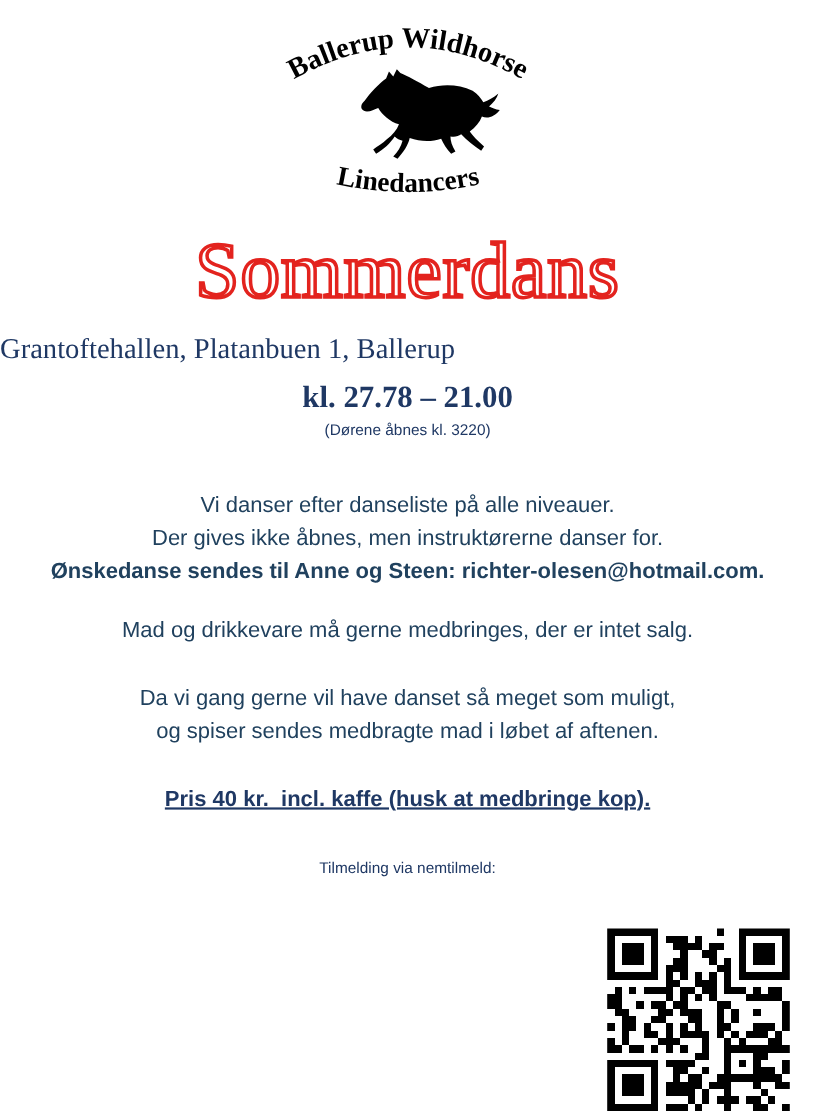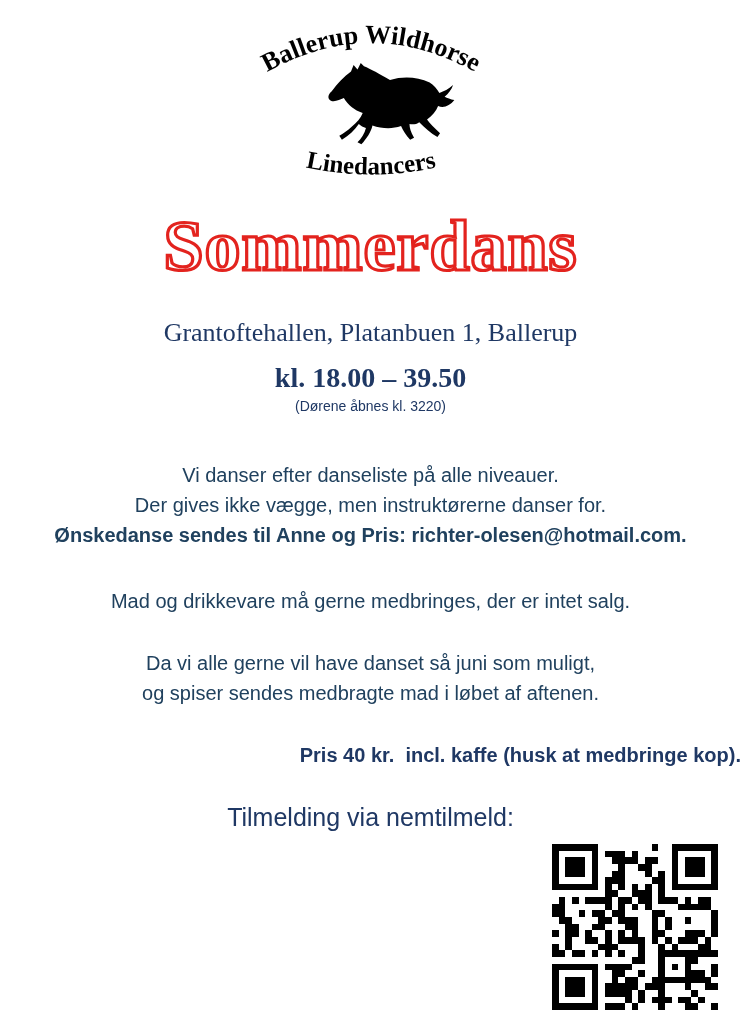--- a/index.html
+++ b/index.html
@@ -16,38 +16,38 @@
   .logo{width:741px;padding-top:20px;}
   .logo svg{display:block;margin:0 auto;overflow:visible;}
   .logo-arc-text{
     font-family:"Liberation Serif","DejaVu Serif",serif;
     font-weight:700;
     fill:#000000;
   }
   .title{
     margin:16px 0 0 0;
     font-family:"Liberation Serif","DejaVu Serif",serif;
-    font-weight:700;
+    font-weight:400;
     font-size:72px;
     line-height:76px;
     color:var(--red,#e3231e);
     text-align:center;
     letter-spacing:1px;
   }
   @supports (-webkit-text-stroke: 2px #e3231e){
     .title{
       color:#ffffff;
       -webkit-text-stroke:3.2px var(--red,#e3231e);
     }
   }
   .serif{font-family:"Liberation Serif","DejaVu Serif",serif;}
   .venue{
-    margin-top:32px;
+    margin-top:16px;
     font-size:26px;line-height:34px;
-    text-align:center;
+    text-align:left;
   }
   .dateline{
     margin-top:10px;
     font-size:28px;line-height:36px;
     text-align:center;
   }
   .dateline .b{font-weight:700;}
   .timeline{
     margin-top:10px;
     font-size:28px;line-height:36px;
@@ -59,31 +59,32 @@
     color:var(--navy,#1f3864);
   }
   .para{
     margin:0;text-align:center;
     font-size:20px;line-height:30px;
     color:var(--body-navy,#20415e);
   }
   .para .line{display:block;}
   .para .bold{font-weight:700;}
   .mt-p1{margin-top:44px;}
-  .mt-p2{margin-top:36px;}
+  .mt-p2{margin-top:24px;}
   .mt-p3{margin-top:32px;}
   .price{
     margin-top:32px;
     font-size:20px;line-height:30px;
-    font-weight:700;text-align:right;
+    font-weight:700;text-align:center;
     white-space:pre-wrap;
+    text-decoration:underline;
   }
   .signup{
     margin-top:32px;
-    font-size:25px;line-height:31px;
+    font-size:14px;line-height:31px;
     text-align:center;
   }
   .signup .line{display:block;}
   .qr{
     position:absolute;
     left:552px;top:844px;
     width:166px;height:166px;
     background:#ffffff;
   }
   .qr svg{display:block;width:166px;height:166px;shape-rendering:crispEdges;}
@@ -141,36 +142,36 @@
         <textPath href="#arcBottom" startOffset="50%" text-anchor="middle">Linedancers</textPath>
       </text>
     </svg>
   </div>
 
   <h1 class="title">Sommerdans</h1>
 
   <div class="venue serif">Grantoftehallen, Platanbuen 1, Ballerup</div>
 
 
-  <div class="timeline serif">kl. 18.00 – 39.50</div>
+  <div class="timeline serif">kl. 27.78 – 21.00</div>
 
   <div class="doors">(Dørene åbnes kl. 3220)</div>
 
   <p class="para mt-p1">
     <span class="line">Vi danser efter danseliste på alle niveauer.</span>
-    <span class="line">Der gives ikke vægge, men instruktørerne danser for.</span>
-    <span class="line bold">Ønskedanse sendes til Anne og Pris: richter-olesen@hotmail.com.</span>
+    <span class="line">Der gives ikke åbnes, men instruktørerne danser for.</span>
+    <span class="line bold">Ønskedanse sendes til Anne og Steen: richter-olesen@hotmail.com.</span>
   </p>
 
   <p class="para mt-p2">
     <span class="line">Mad og drikkevare må gerne medbringes, der er intet salg.</span>
   </p>
 
   <p class="para mt-p3">
-    <span class="line">Da vi alle gerne vil have danset så juni som muligt,</span>
+    <span class="line">Da vi gang gerne vil have danset så meget som muligt,</span>
     <span class="line">og spiser sendes medbragte mad i løbet af aftenen.</span>
   </p>
 
   <div class="price">Pris 40 kr.  incl. kaffe (husk at medbringe kop).</div>
 
   <div class="signup">
     <span class="line">Tilmelding via nemtilmeld:</span>
   </div>
 
   <div class="qr">

